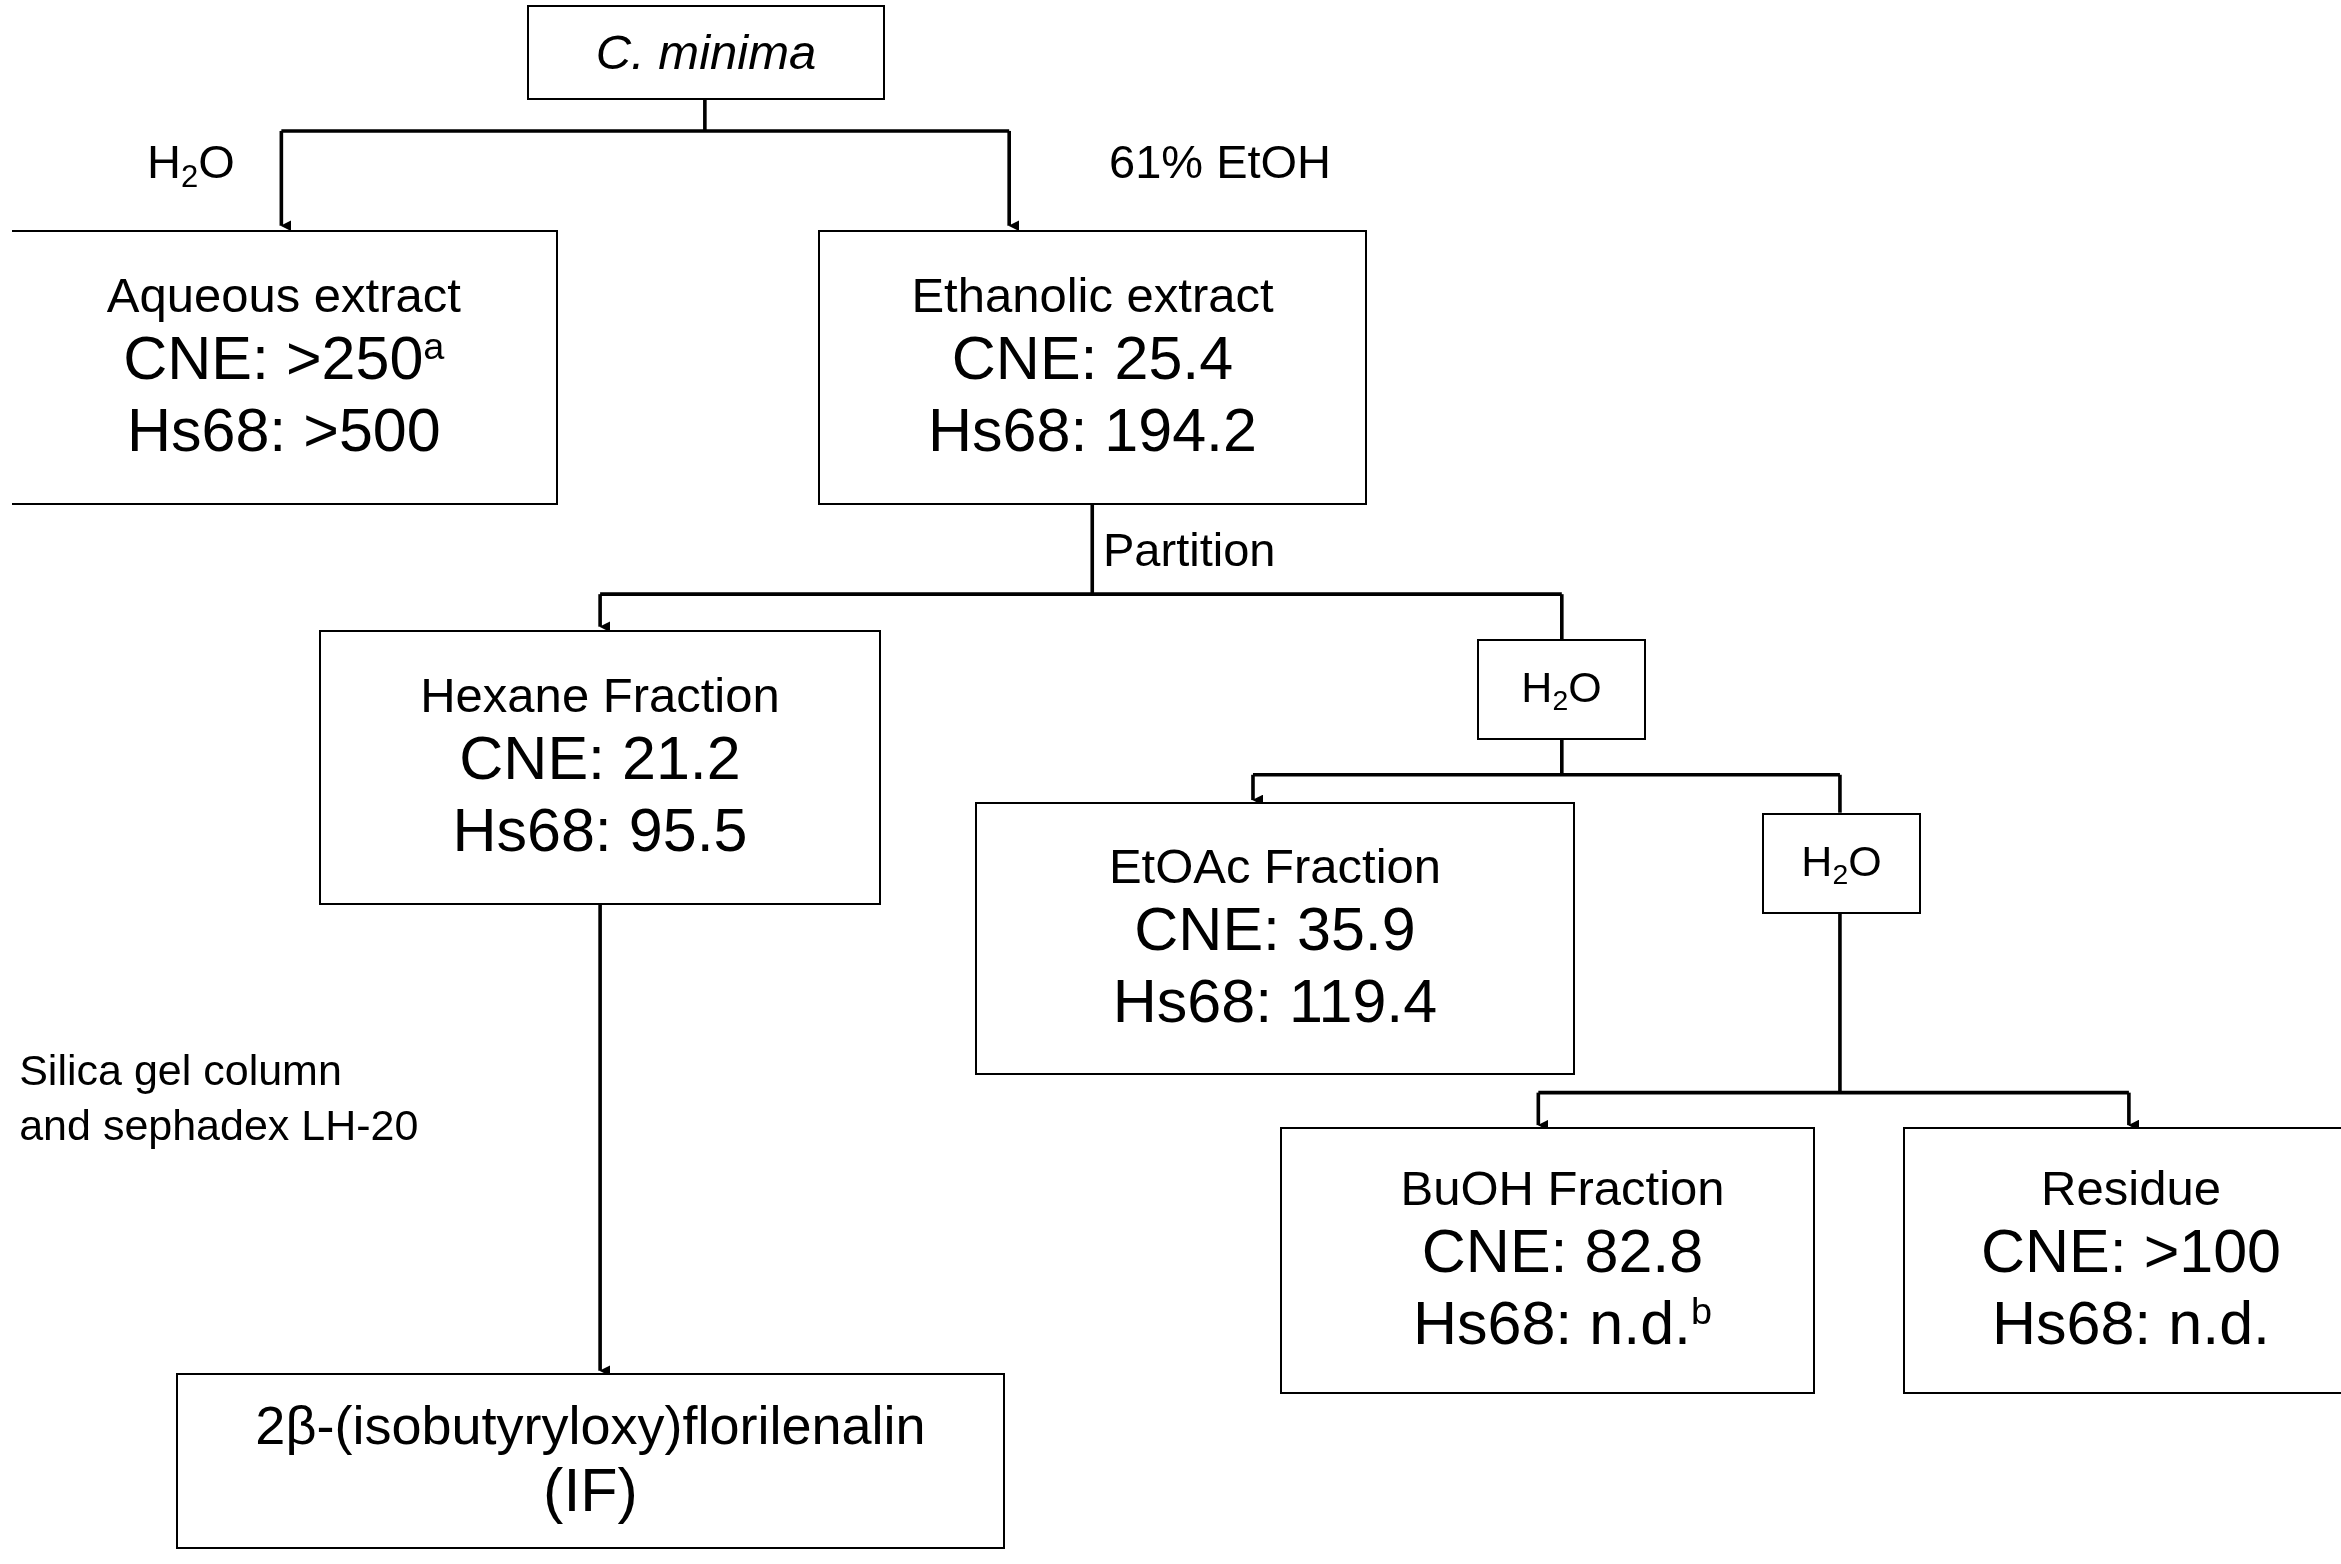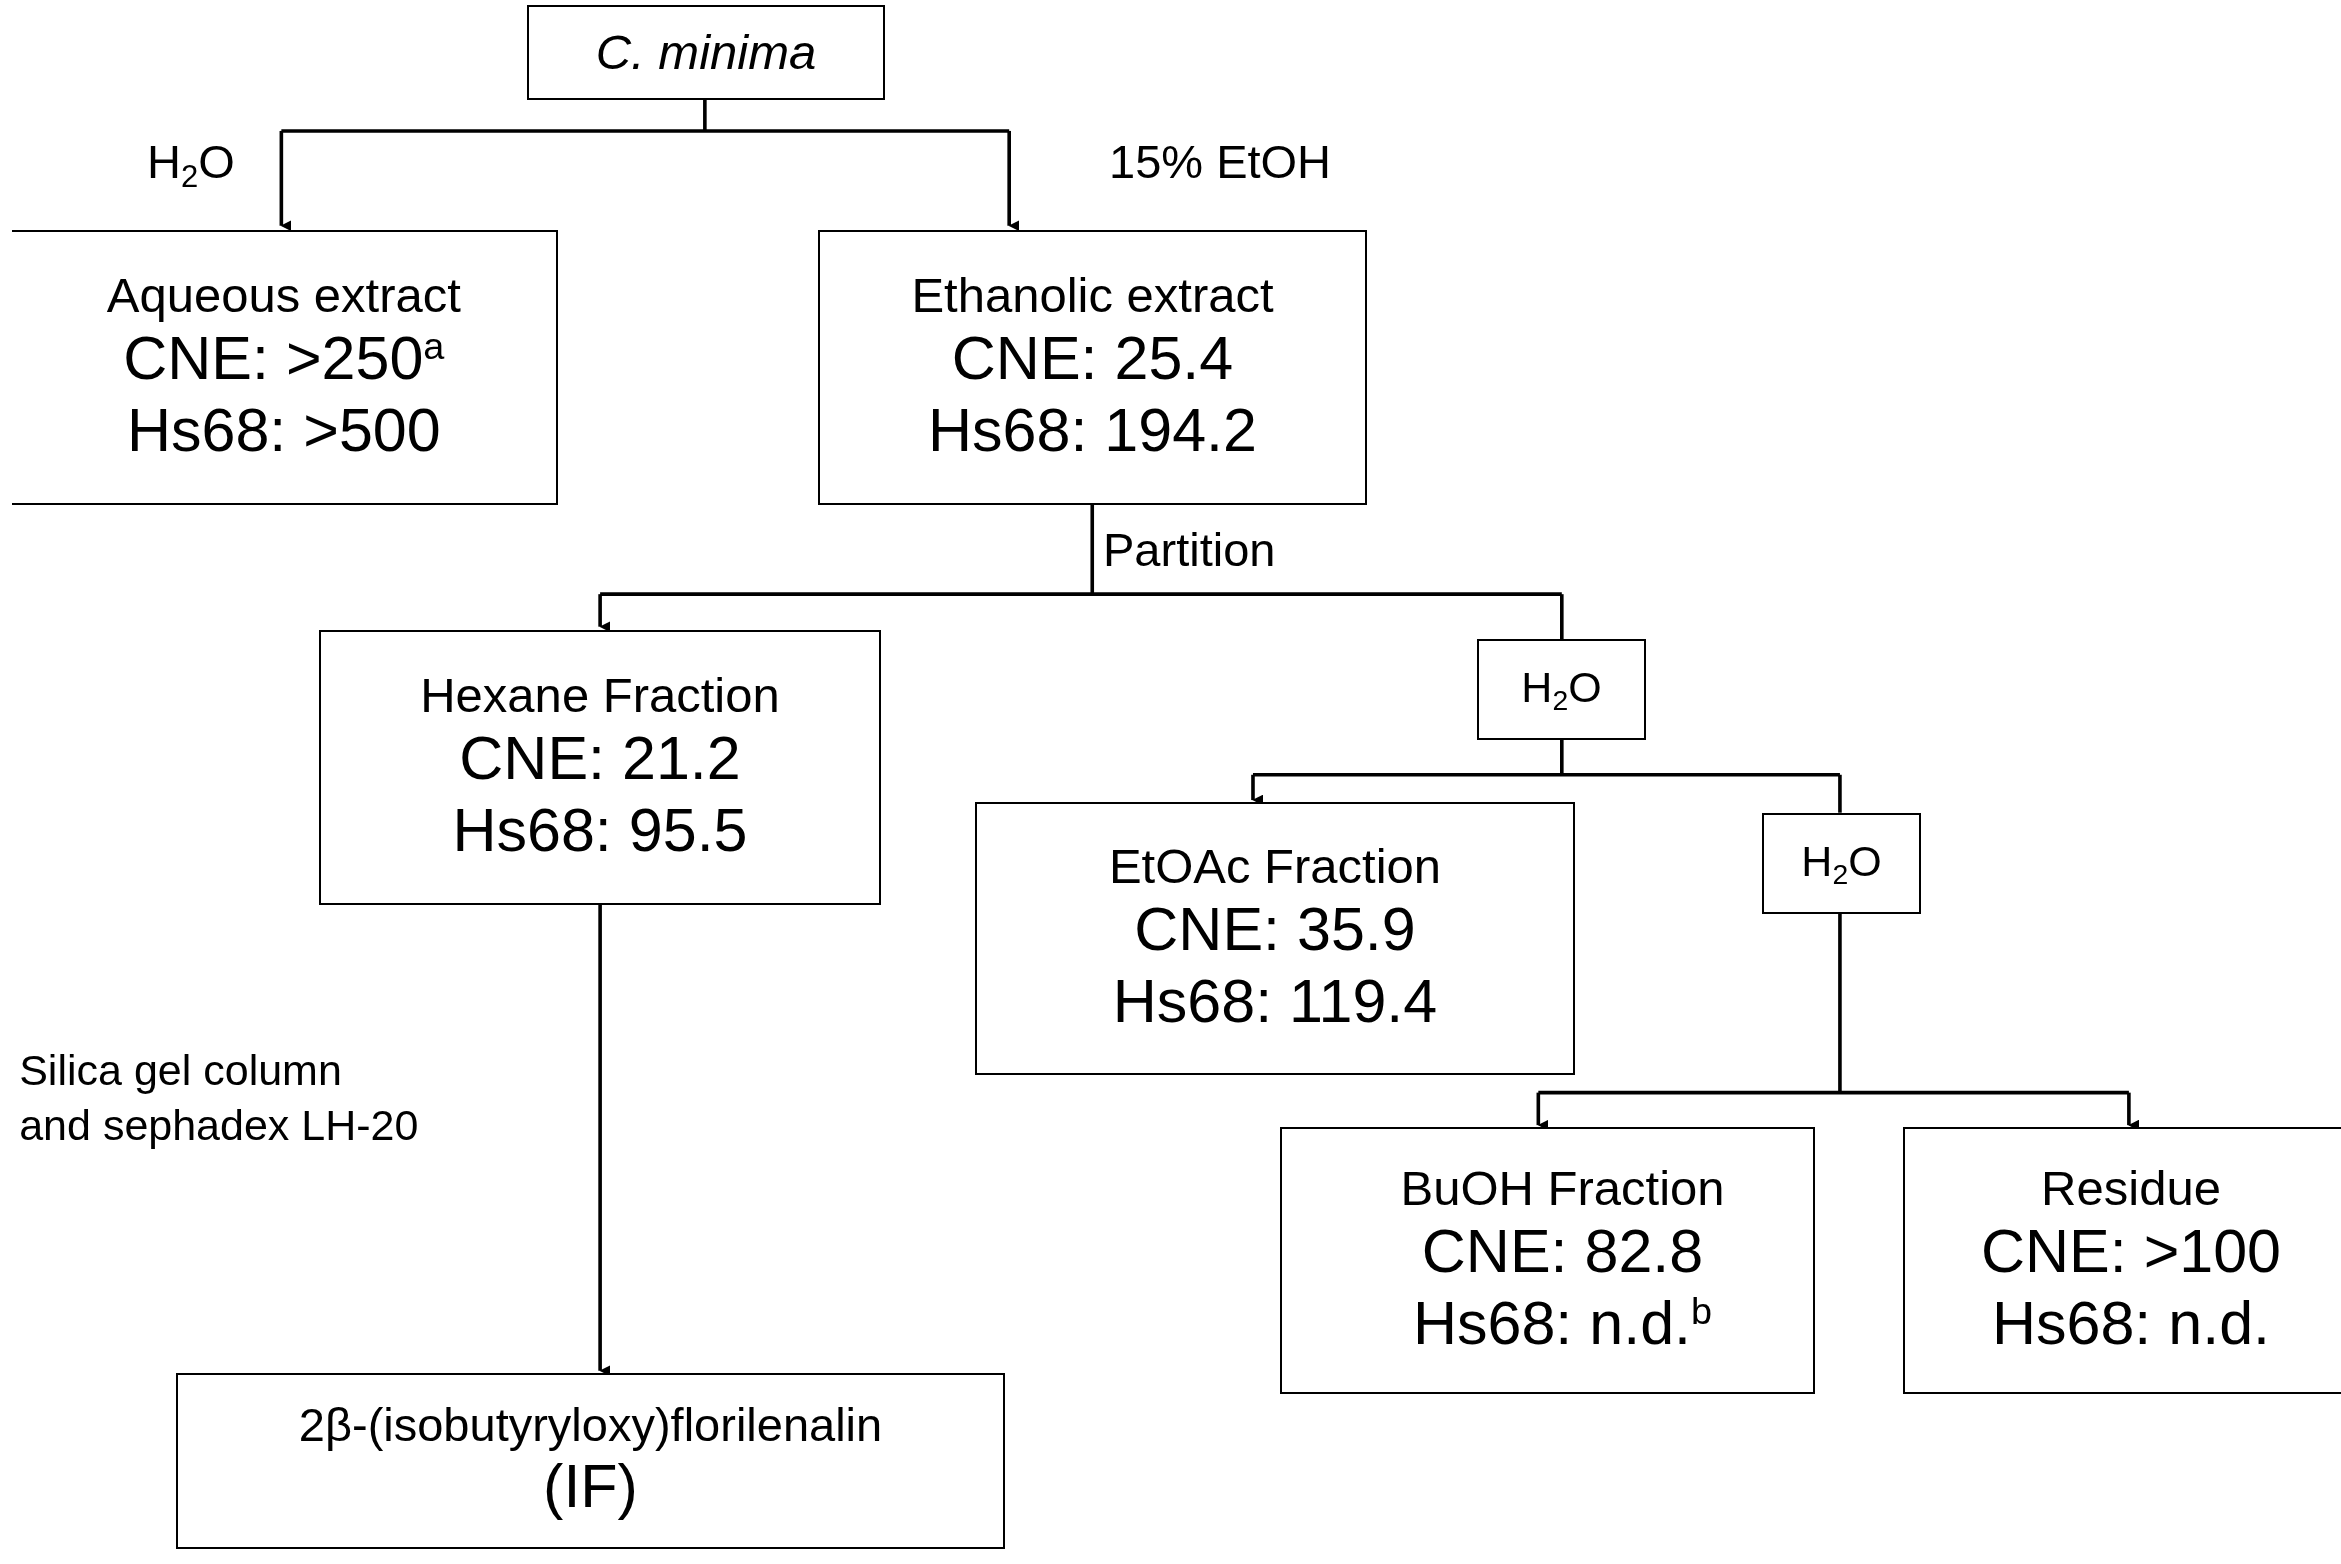--- a/index.html
+++ b/index.html
@@ -187,39 +187,39 @@
       <span>CNE:</span>
       <span>&gt;100</span>
     </div>
     <div class="node-line ct">
       <span>Hs68:</span>
       <span>n.d.</span>
     </div>
   </div>
 
   <div class="node-box" style="left:164px; top:1373px; width:829px; height:176px;">
-    <div class="node-title ct" style="font-size:47px;">
+    <div class="node-title ct" style="font-size:54px;">
       <span>2</span><span>β</span><span>-(isobutyryloxy)florilenalin</span>
     </div>
     <div class="node-line ct">(IF)</div>
   </div>
 
   <div class="small-node" style="left:1465px; top:639px; width:169px; height:101px;">
     <span><span>H</span><sub>2</sub><span>O</span></span>
   </div>
 
   <div class="small-node" style="left:1750px; top:813px; width:159px; height:101px;">
     <span><span>H</span><sub>2</sub><span>O</span></span>
   </div>
 
   <div class="edge-label" style="left:135px; top:134px;">
     <span>H</span><sub>2</sub><span>O</span>
   </div>
 
-  <div class="edge-label" style="left:1097px; top:134px;">15% EtOH</div>
+  <div class="edge-label" style="left:1097px; top:134px;">61% EtOH</div>
 
   <div class="edge-label" style="left:1091px; top:522px;">Partition</div>
 
   <div class="sidetext" style="left:7.2px; top:1043px;">
     <div>Silica gel column</div>
     <div>and sephadex LH-20</div>
   </div>
 
 </div>
 

